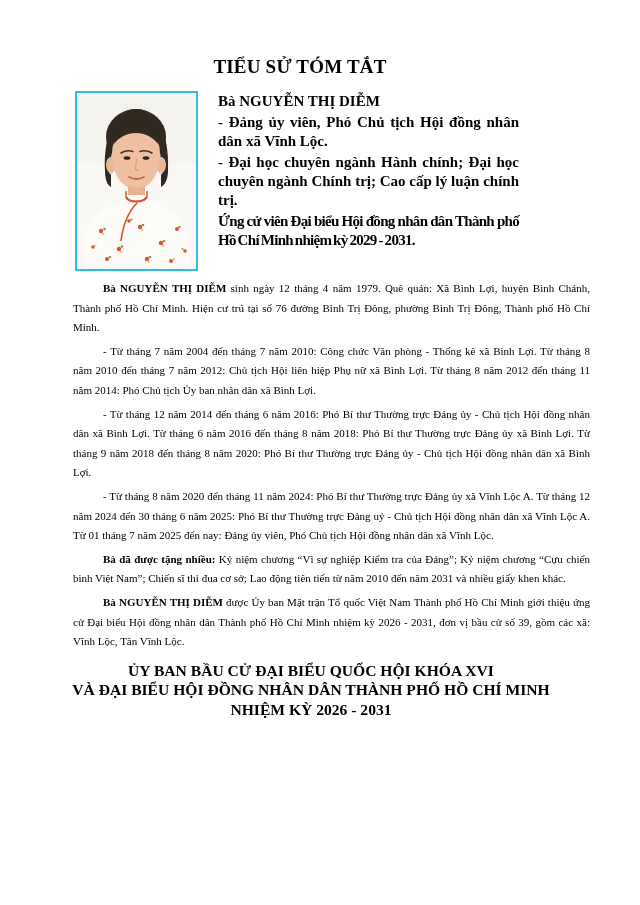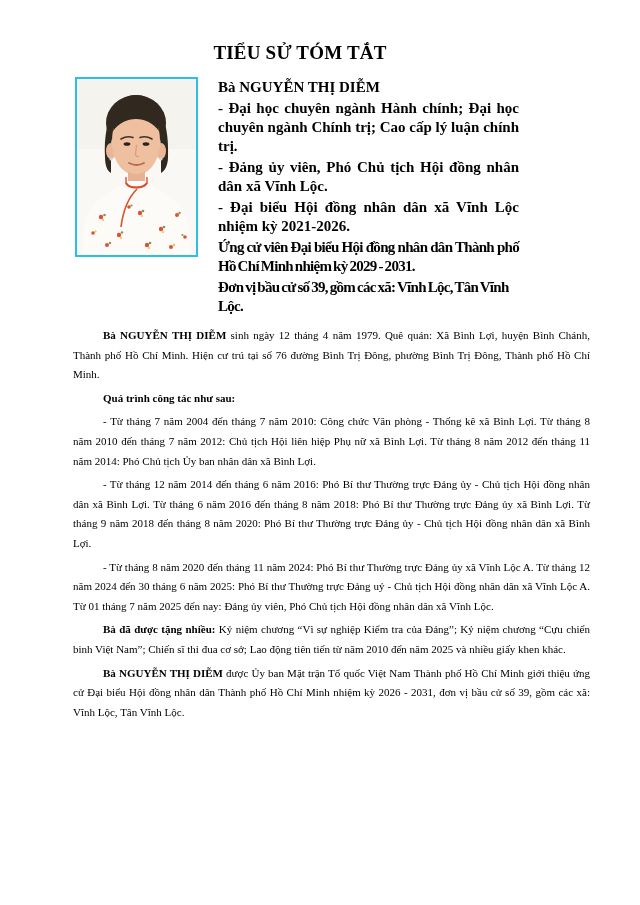--- a/index.html
+++ b/index.html
@@ -3,21 +3,21 @@
 <meta charset="utf-8">
 <style>
   * { margin: 0; padding: 0; box-sizing: border-box; }
   html, body { background: #ffffff; }
   body {
     width: 640px; height: 905px;
     font-family: "Liberation Serif", "DejaVu Serif", serif;
     color: #000;
     overflow: hidden;
   }
-  .page { width: 519px; height: 905px; padding-top: 42px; position: relative; }
+  .page { width: 519px; height: 905px; padding-top: 56px; position: relative; }
 
   .doc-title {
     width: 600px;
     text-align: center;
     font-size: 19px;
     font-weight: bold;
     letter-spacing: 0.2px;
   }
 
   .top-section {
@@ -134,36 +134,38 @@
           <circle cx="16" cy="154" r="1.8" fill="#dd5236"></circle>
             <circle cx="18.5" cy="152.5" r="1.1" fill="#edc24a"></circle>
           <circle cx="108" cy="158" r="1.8" fill="#dd5236"></circle>
             <circle cx="105.5" cy="156" r="1.1" fill="#7a9c52"></circle>
         </g>
       </svg>
     </div>
 
     <div class="intro">
       <p>Bà NGUYỄN THỊ DIỄM</p>
+      <p class="just">- Đảng ủy viên, Phó Chủ tịch Hội đồng nhân dân xã Vĩnh Lộc.</p>
       <p class="just">- Đại học chuyên ngành Hành chính; Đại học chuyên ngành Chính trị; Cao cấp lý luận chính trị.</p>
-      <p class="just">- Đảng ủy viên, Phó Chủ tịch Hội đồng nhân dân xã Vĩnh Lộc.</p>
-      <p class="just">- Đại biểu Hội đồng nhân dân xã Vĩnh Lộc nhiệm kỳ 2021-2026.</p>
       <p class="just tight">Ứng cử viên Đại biểu Hội đồng nhân dân Thành phố Hồ Chí Minh nhiệm kỳ 2029 - 2031.</p>
-      <p class="tight">Đơn vị bầu cử số 39, gồm các xã: Vĩnh Lộc, Tân Vĩnh Lộc.</p>
     </div>
   </div>
 
   <div class="bio">
     <p><span class="b">Bà NGUYỄN THỊ DIỄM</span><span> sinh ngày 12 tháng 4 năm 1979. Quê quán: Xã Bình Lợi, huyện Bình Chánh, Thành phố Hồ Chí Minh. Hiện cư trú tại số 76 đường Bình Trị Đông, phường Bình Trị Đông, Thành phố Hồ Chí Minh.</span></p>
 
-    <p class="b">Quá trình công tác như sau:</p>
 
     <p>- Từ tháng 7 năm 2004 đến tháng 7 năm 2010: Công chức Văn phòng - Thống kê xã Bình Lợi. Từ tháng 8 năm 2010 đến tháng 7 năm 2012: Chủ tịch Hội liên hiệp Phụ nữ xã Bình Lợi. Từ tháng 8 năm 2012 đến tháng 11 năm 2014: Phó Chủ tịch Ủy ban nhân dân xã Bình Lợi.</p>
     <p>- Từ tháng 12 năm 2014 đến tháng 6 năm 2016: Phó Bí thư Thường trực Đảng ủy - Chủ tịch Hội đồng nhân dân xã Bình Lợi. Từ tháng 6 năm 2016 đến tháng 8 năm 2018: Phó Bí thư Thường trực Đảng ủy xã Bình Lợi. Từ tháng 9 năm 2018 đến tháng 8 năm 2020: Phó Bí thư Thường trực Đảng ủy - Chủ tịch Hội đồng nhân dân xã Bình Lợi.</p>
     <p>- Từ tháng 8 năm 2020 đến tháng 11 năm 2024: Phó Bí thư Thường trực Đảng ủy xã Vĩnh Lộc A. Từ tháng 12 năm 2024 đến 30 tháng 6 năm 2025: Phó Bí thư Thường trực Đảng uỷ - Chủ tịch Hội đồng nhân dân xã Vĩnh Lộc A. Từ 01 tháng 7 năm 2025 đến nay: Đảng ủy viên, Phó Chủ tịch Hội đồng nhân dân xã Vĩnh Lộc.</p>
 
-    <p><span class="b">Bà đã được tặng nhiều:</span><span> Kỷ niệm chương “Vì sự nghiệp Kiểm tra của Đảng”; Kỷ niệm chương “Cựu chiến binh Việt Nam”; Chiến sĩ thi đua cơ sở; Lao động tiên tiến từ năm 2010 đến năm 2025 và nhiều giấy khen khác.</span></p>
+    <p><span class="b">Bà đã được tặng nhiều:</span><span> Kỷ niệm chương “Vì sự nghiệp Kiểm tra của Đảng”; Kỷ niệm chương “Cựu chiến binh Việt Nam”; Chiến sĩ thi đua cơ sở; Lao động tiên tiến từ năm 2010 đến năm 2031 và nhiều giấy khen khác.</span></p>
 
     <p><span class="b">Bà NGUYỄN THỊ DIỄM</span><span> được Ủy ban Mặt trận Tổ quốc Việt Nam Thành phố Hồ Chí Minh giới thiệu ứng cử Đại biểu Hội đồng nhân dân Thành phố Hồ Chí Minh nhiệm kỳ 2026 - 2031, đơn vị bầu cử số 39, gồm các xã: Vĩnh Lộc, Tân Vĩnh Lộc.</span></p>
   </div>
 
+  <div class="doc-footer">
+    <p>ỦY BAN BẦU CỬ ĐẠI BIỂU QUỐC HỘI KHÓA XVI</p>
+    <p>VÀ ĐẠI BIỂU HỘI ĐỒNG NHÂN DÂN THÀNH PHỐ HỒ CHÍ MINH</p>
+    <p>NHIỆM KỲ 2026 - 2031</p>
+  </div>
 
 </div>
 
 </body></html>

